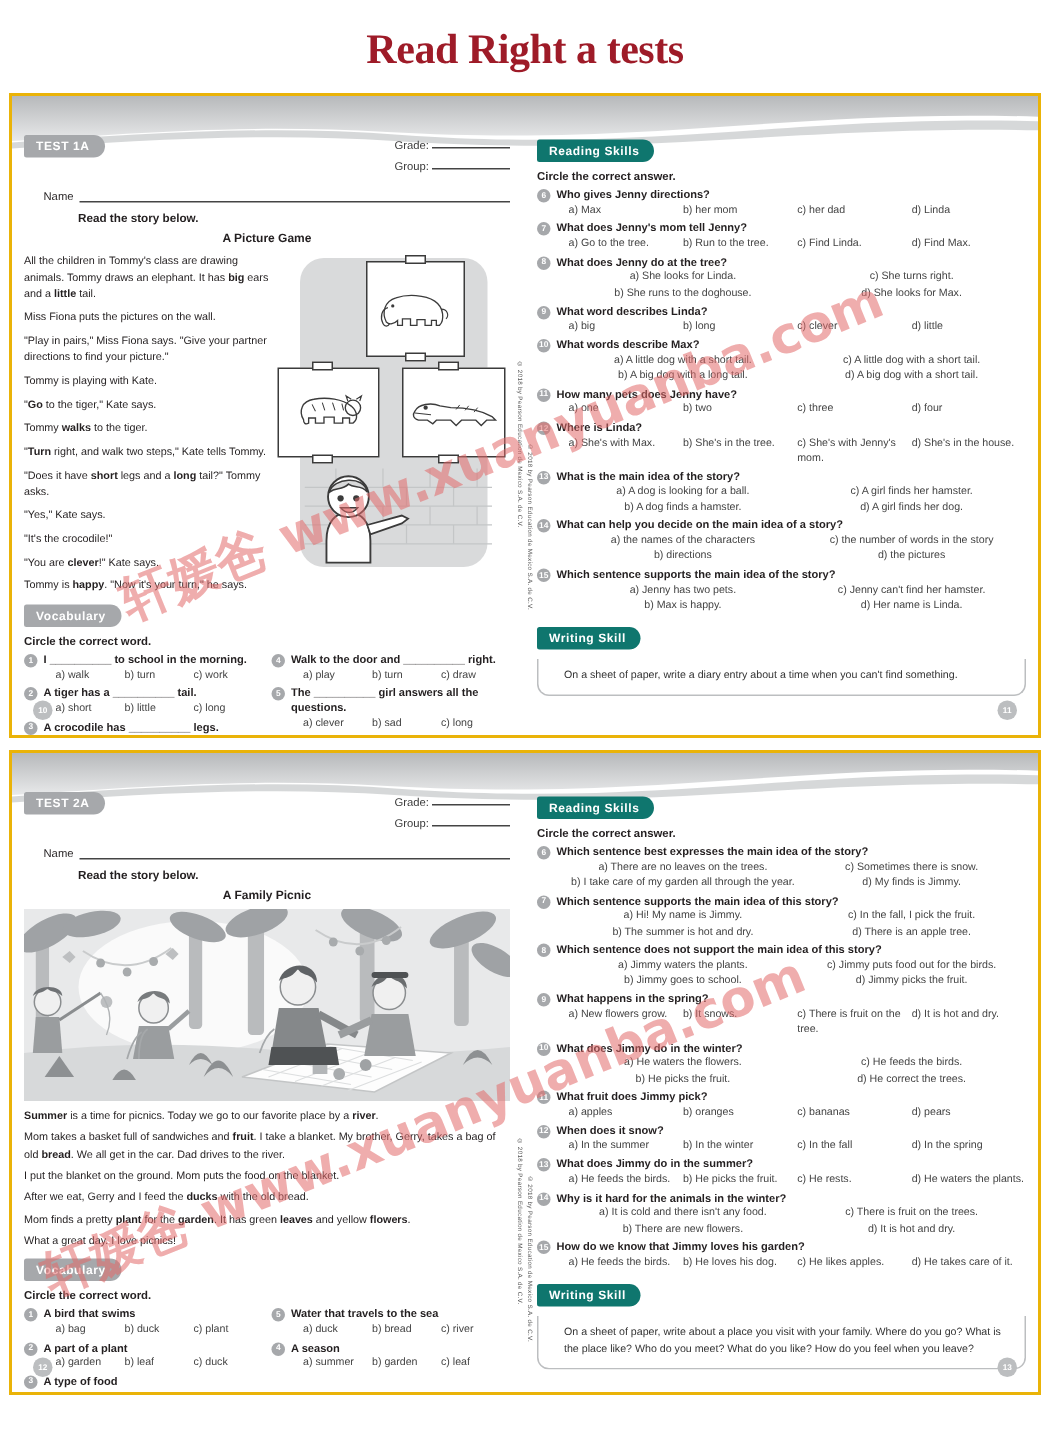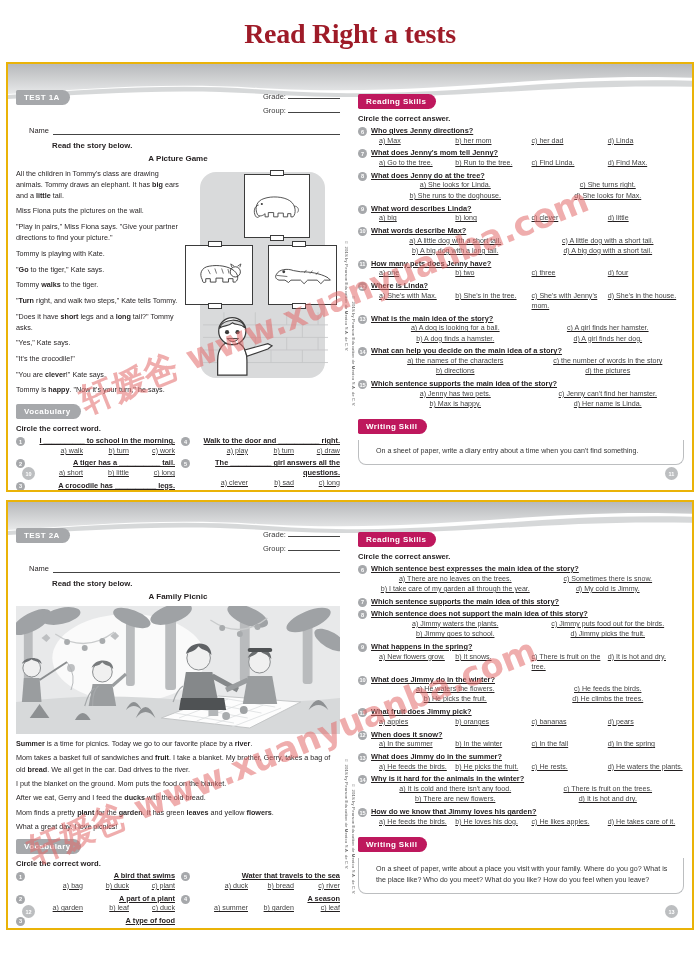--- a/index.html
+++ b/index.html
@@ -52,21 +52,21 @@
     display:inline-block;
     background:#a6a8ab;
     color:#fff;
     font-weight:bold;
     font-size:8px;
     letter-spacing:0.4px;
     padding:3px 10px 3px 8px;
     border-radius:2px 9px 9px 2px;
     position:relative;
   }
-  .ribbon.dark{ background:#be185d; }
+  .ribbon.dark{ background:#0f766e; }
 
   .topline{
     display:flex; justify-content:space-between; align-items:flex-start;
   }
   .gradefields{ font-size:7.5px; color:#3a3a3a; text-align:right; line-height:1.9;}
   .gradefields span.fill{ display:inline-block; width:52px; border-bottom:1px solid #444; height:8px;}
 
   .namerow{
     margin-top:7px;
     font-size:7.5px;
@@ -92,29 +92,29 @@
   .sect-instr{ font-weight:bold; font-size:7.6px; margin:5px 0 3px 0;}
   .q{ display:flex; gap:4px; margin-bottom:2.5px; }
   .qnum{
     flex:0 0 auto;
     width:9px; height:9px; border-radius:50%;
     background:#a6a8ab; color:#fff;
     font-size:5.6px; font-weight:bold;
     display:flex; align-items:center; justify-content:center;
     margin-top:1px;
   }
-  .qbody{ flex:1;text-decoration:underline; }
+  .qbody{ flex:1; }
   .qtext{ font-weight:bold; font-size:7.4px; line-height:1.3;}
   .opts{ display:flex; font-size:7.1px; color:#444; line-height:1.45; padding-left:8px;}
   .opts.cols4 > div{ width:25%; }
   .opts.cols3 > div{ width:33.33%; }
   .opts.wrapgrid{ flex-wrap:wrap; }
   .opts.wrapgrid > div{ width:50%;text-align:center; }
 
-  .vocab-grid{ display:flex; gap:6px;text-align:right;}
+  .vocab-grid{ display:flex; gap:6px;}
   .vocab-col{ width:50%;}
 
   
   .writing-box{
     margin-top:6px;
     border:1px solid #bcbec0;
     border-radius:0 0 8px 8px;
     border-top:0;
     padding:6px 7px 7px 17px;
     font-size:7.1px;
@@ -717,28 +717,34 @@
       <div class="sect-instr">Circle the correct answer.</div>
       <div>
           <div class="q">
             <div class="qnum">6</div>
             <div class="qbody">
               <div class="qtext">Which sentence best expresses the main idea of the story?</div>
               <div class="opts wrapgrid">
                 <div>a) There are no leaves on the trees.</div>
                 <div>c) Sometimes there is snow.</div>
                 <div>b) I take care of my garden all through the year.</div>
-                <div>d) My cold is Jimmy.</div>
+                <div>d) My finds is Jimmy.</div>
               </div>
             </div>
           </div>
           <div class="q">
             <div class="qnum">7</div>
             <div class="qbody">
               <div class="qtext">Which sentence supports the main idea of this story?</div>
+              <div class="opts wrapgrid">
+                <div>a) Hi! My name is Jimmy.</div>
+                <div>c) In the fall, I pick the fruit.</div>
+                <div>b) The summer is hot and dry.</div>
+                <div>d) There is an apple tree.</div>
+              </div>
             </div>
           </div>
           <div class="q">
             <div class="qnum">8</div>
             <div class="qbody">
               <div class="qtext">Which sentence does not support the main idea of this story?</div>
               <div class="opts wrapgrid">
                 <div>a) Jimmy waters the plants.</div>
                 <div>c) Jimmy puts food out for the birds.</div>
                 <div>b) Jimmy goes to school.</div>
@@ -759,21 +765,21 @@
             </div>
           </div>
           <div class="q">
             <div class="qnum">10</div>
             <div class="qbody">
               <div class="qtext">What does Jimmy do in the winter?</div>
               <div class="opts wrapgrid">
                 <div>a) He waters the flowers.</div>
                 <div>c) He feeds the birds.</div>
                 <div>b) He picks the fruit.</div>
-                <div>d) He climbs the trees.</div>
+                <div>d) He correct the trees.</div>
               </div>
             </div>
           </div>
           <div class="q">
             <div class="qnum">11</div>
             <div class="qbody">
               <div class="qtext">What fruit does Jimmy pick?</div>
               <div class="opts cols4">
                 <div>a) apples</div>
                 <div>b) oranges</div>

